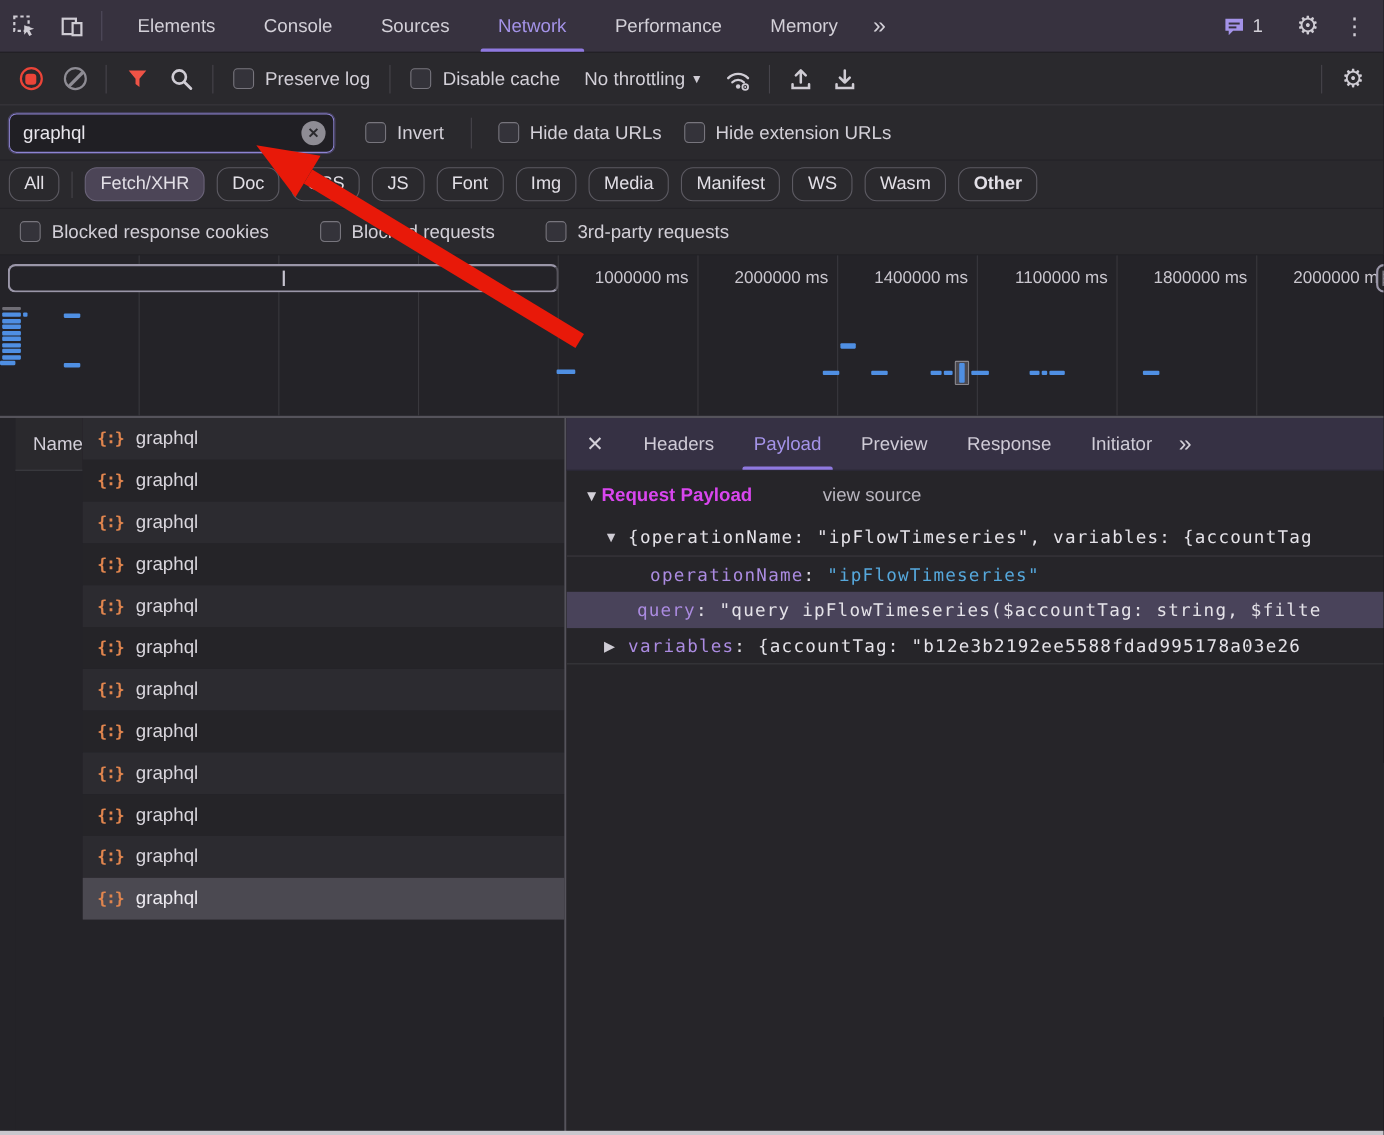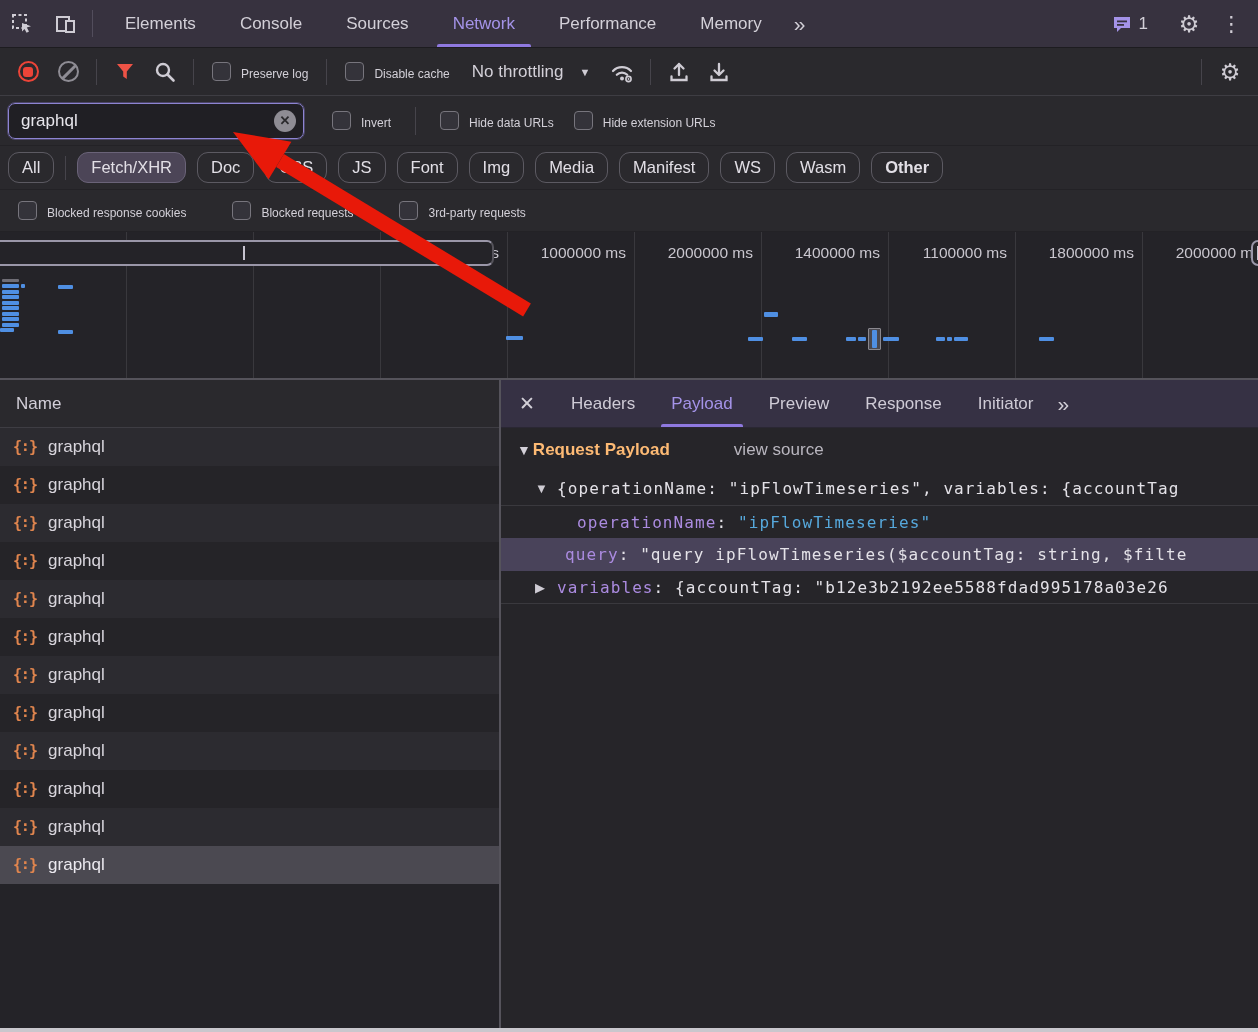--- a/index.html
+++ b/index.html
@@ -28,23 +28,23 @@
   .kebab{font-family:"DejaVu Sans",sans-serif;font-size:21px;color:#cfccd4;padding:0 10px;}
 
   
   .toolbar{height:48px;background:var(--bg-toolbar);display:flex;align-items:center;border-bottom:1px solid var(--border);padding:0 8px;}
   .tbtn{display:flex;align-items:center;justify-content:center;width:40px;height:40px;cursor:pointer;}
   .rec{width:21px;height:21px;border:2.5px solid var(--red);border-radius:50%;display:flex;align-items:center;justify-content:center;}
   .rec-inner{width:10px;height:10px;background:var(--red);border-radius:3px;}
   .block{width:21px;height:21px;border:2.5px solid #8e8c94;border-radius:50%;position:relative;}
   .block::after{content:"";position:absolute;left:-1px;top:8px;width:19px;height:2.5px;background:#8e8c94;transform:rotate(-45deg);}
   .tb-div{width:1px;height:26px;background:#46444b;margin:0 8px;}
-  .cb-group{display:flex;align-items:flex-end;gap:10px;padding:0 10px;font-size:12px;cursor:pointer;}
+  .cb-group{display:flex;align-items:flex-start;gap:10px;padding:0 10px;font-size:17px;cursor:pointer;}
   .cbx{width:19px;height:19px;border:1.5px solid var(--cbb);border-radius:4px;background:var(--cbg);flex:0 0 auto;}
-  .throttle{display:flex;align-items:center;gap:16px;font-size:17px;padding:0 12px;cursor:pointer;}
+  .throttle{display:flex;align-items:center;gap:5px;font-size:17px;padding:0 12px;cursor:pointer;}
   .downtri{font-size:11px;color:#cfccd4;}
   .toolbar .spacer{flex:1;}
 
   
   .filterrow{height:50px;background:var(--bg-toolbar);display:flex;align-items:center;padding:0 8px;border-bottom:1px solid #232226;}
   .filter-input{position:relative;width:296px;height:36px;margin-right:18px;}
   .filter-input input{width:100%;height:100%;background:#201f24;border:1.5px solid #8d84d2;outline:1px solid #4b4568;border-radius:7px;color:#e8e6ec;font-size:17px;padding:0 40px 0 12px;font-family:"Liberation Sans",sans-serif;}
   .clearx{position:absolute;right:8px;top:7px;width:22px;height:22px;border-radius:50%;background:#8e8c94;color:#2a292d;font-size:13px;font-weight:bold;display:flex;align-items:center;justify-content:center;cursor:pointer;}
   .f-div{width:1px;height:28px;background:#46444b;margin:0 14px;}
 
@@ -65,42 +65,42 @@
   .tl-bar.bar-gray{background:#6f6d75;}
   .tl-bar.sel-box{background:#4a484f;border:1px solid #8a888f;}
   .tl-bar.sel-bar{background:var(--blue);}
   .tl-handle{position:absolute;width:14px;height:26px;border:2px solid #9a96a8;background:#37363c;border-radius:7px;top:8px;}
   .tl-handle::after{content:"";position:absolute;left:50%;top:4px;bottom:4px;width:2px;background:#c6c3cf;transform:translateX(-1px);}
   .tl-handle.left{left:-7px;}
   .tl-handle.right{right:-7px;}
 
   
   .main{display:flex;height:652px;}
-  .left{width:501px;flex:0 0 auto;border-right:2px solid var(--panel-div);display:flex;flex-direction:column;background:var(--bg-dark);}
+  .left{width:501px;flex:0 0 auto;border-right:2px solid var(--panel-div);display:flex;flex-direction:row;background:var(--bg-dark);margin-left:14px;}
   .namehdr{height:48px;background:var(--bg-toolbar);border-bottom:1px solid var(--border);display:flex;align-items:center;padding-left:16px;font-size:17px;color:#d3cfd9;}
   .rows{flex:1;overflow:hidden;}
   .req{height:38px;display:flex;align-items:center;padding-left:13px;gap:11px;font-size:17px;color:#d9d6dd;cursor:pointer;}
   .req:nth-child(odd){background:#2c2b30;}
   .req:nth-child(even){background:#252428;}
   .req.selected{background:var(--selrow);color:#eceaf0;}
   .req-ico{font-family:"DejaVu Sans Mono",monospace;font-size:15px;font-weight:bold;color:var(--orange);letter-spacing:-1px;}
 
   
   .right{flex:1;display:flex;flex-direction:column;background:#262529;min-width:0;}
   .dtabs{height:48px;background:var(--bg-righttabs);display:flex;align-items:stretch;border-bottom:1px solid #2a2733;}
   .dclose{display:flex;align-items:center;justify-content:center;width:52px;font-size:19px;color:#d3d0d8;cursor:pointer;}
   .dtab{display:flex;align-items:center;padding:0 18px;font-size:17px;color:#cfcbd6;position:relative;cursor:pointer;}
   .dtab.active{color:var(--purple);}
   .dtab.active::after{content:"";position:absolute;left:8px;right:8px;bottom:0;height:3px;background:var(--purple-line);border-radius:2px 2px 0 0;}
   .dtabs .chev{padding:0 6px;}
 
   .payload{flex:1;overflow:hidden;font-size:17px;}
   .pl-head{display:flex;align-items:center;height:44px;padding-left:16px;}
   .pl-head .tri{color:#d3d0d8;font-size:14px;margin-right:2px;}
-  .pl-title{font-weight:bold;color:#fdba74;}
+  .pl-title{font-weight:bold;color:#d946ef;}
   .viewsrc{margin-left:64px;color:var(--text-dim);cursor:pointer;}
   .pl-line{height:33px;display:flex;align-items:center;font-family:"DejaVu Sans Mono",monospace;font-size:16px;letter-spacing:1.1px;white-space:pre;overflow:hidden;color:#d5d2d9;}
   .pl-line.hl{background:var(--hl);}
   .pl-line.b-top{border-top:1px solid #3a393e;}
   .pl-line.b-bot{border-bottom:1px solid #3a393e;}
   .pl-arrow{display:inline-block;width:22px;font-family:"Liberation Sans",sans-serif;font-size:13px;color:#cfccd4;flex:0 0 auto;}
   .seg-key{color:var(--keyc);}
   .seg-string{color:var(--strc);}
   .seg-plain{color:#e4e2e8;}
 

